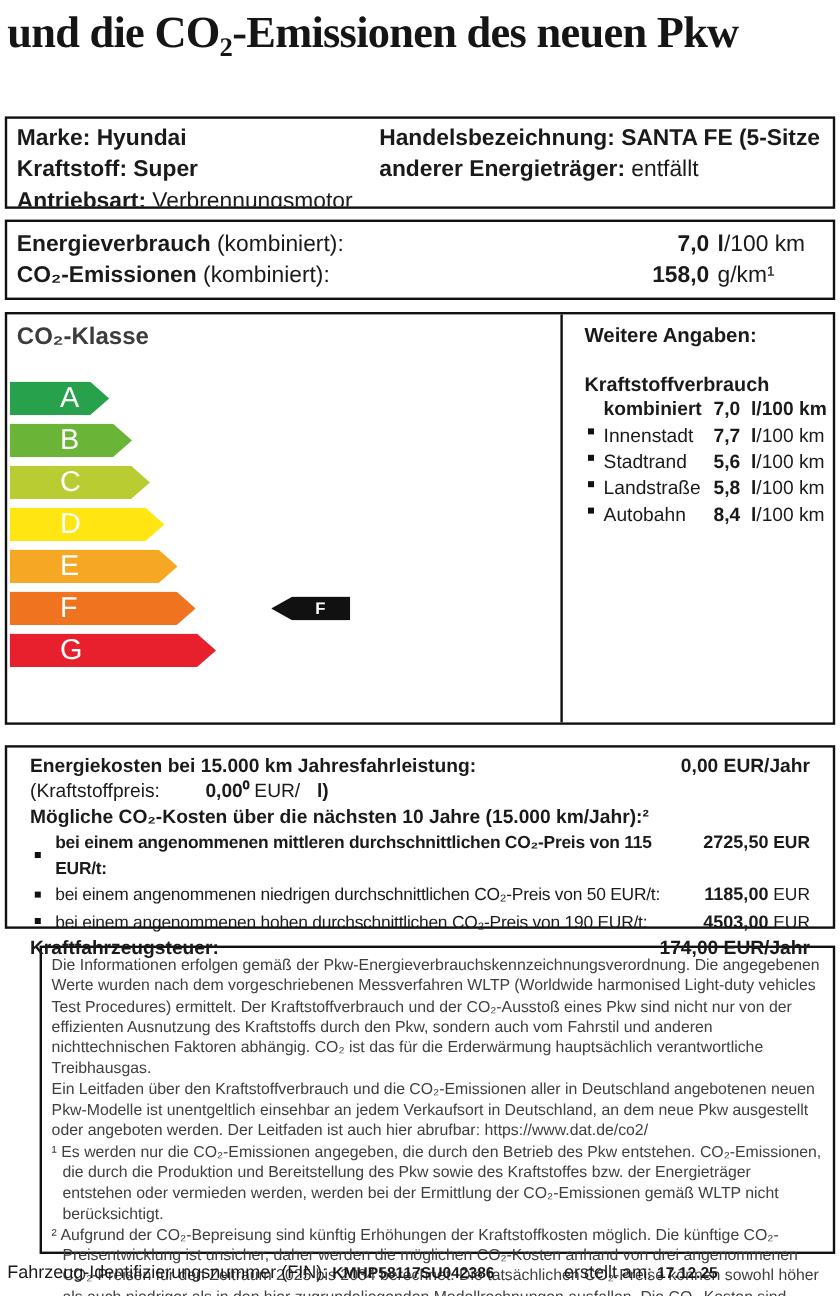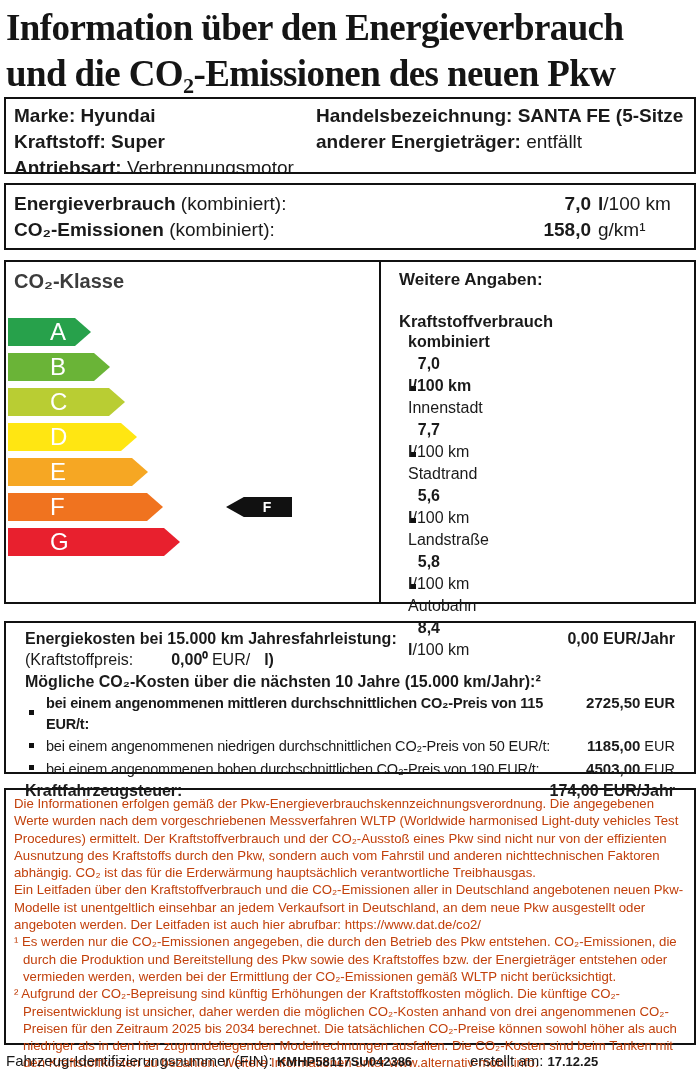--- a/index.html
+++ b/index.html
@@ -31,41 +31,41 @@
 
   
   .box2 { margin-top:9px; height:67px; padding:6px 8px; font-size:19px; line-height:26px; }
   .c-row { display:flex; align-items:baseline; }
   .c-left { flex:1; }
   .c-val { font-weight:bold; text-align:right; min-width:52px; }
   .c-unit { width:88px; margin-left:7px; }
 
   
   .box3 { margin-top:10px; height:344px; display:flex; }
-  .co2-left { width:373px; flex:none; padding:8px 0 8px 8px; position:relative; }
+  .co2-left { width:461px; flex:none; padding:8px 0 8px 8px; position:relative; }
   .co2-h { font-size:20px; font-weight:bold; color:#3c3c3c; }
   .co2-sub { font-size:19px; color:#3c3c3c; margin-top:2px; }
   .scale { margin-top:25px; margin-left:-6px; }
   .arrow-row { position:relative; height:28px; margin-bottom:7px; }
   .scale-arrow {
     height:28px; display:flex; align-items:center;
     clip-path:polygon(0 0, calc(100% - 16px) 0, 100% 50%, calc(100% - 16px) 100%, 0 100%);
   }
   .arrow-letter { color:#fff; font-size:24px; padding-left:42px; line-height:1; }
   .indicator {
     position:absolute; left:218px; top:4px; width:66px; height:20px;
     background:#111; color:#fff;
     clip-path:polygon(0 50%, 27% 0, 100% 0, 100% 100%, 27% 100%);
     display:flex; align-items:center; justify-content:center;
     font-size:14px; font-weight:bold; padding-left:16px;
   }
   .co2-right { flex:1; border-left:2px solid #111; padding:8px 6px 8px 18px; font-size:16px; }
   .wa-h { font-weight:bold; font-size:17px; }
   .wa-kv { font-weight:bold; font-size:16.5px; margin-top:22px; }
-  .wa-row { display:flex; align-items:baseline; line-height:22px;flex-direction:column; }
+  .wa-row { display:flex; align-items:baseline; line-height:22px; }
   .wa-bullet { width:16px; flex:none; position:relative; }
   .wa-row.bulleted .wa-bullet::before {
     content:""; position:absolute; left:3px; top:-11px; width:5px; height:5px; background:#111;
   }
   .wa-label { flex:1; }
   .wa-value { font-weight:bold; text-align:right; width:32px; flex:none; }
   .wa-unit { width:70px; flex:none; margin-left:9px; }
   .wa-bold { font-weight:bold; }
 
   
@@ -77,35 +77,34 @@
   .kp-mid { margin-left:4px; }
   .kp-unit { margin-left:14px; }
   .cost-row { display:flex; align-items:baseline; font-size:14.5px; }
   .bullet-sq { width:5px; height:5px; background:#111; flex:none; margin:0 12px 3px 4px; align-self:center; }
   .cost-text { flex:1; letter-spacing:-0.2px; }
   .cost-valgrp { white-space:nowrap; }
   .cost-valgrp b { font-size:15px; }
   .cost-bold .cost-text, .cost-bold .cost-valgrp { font-weight:bold; }
 
   
-  .box5 { margin-top:14px; height:257px; padding:5px 8px 0 8px; font-size:13.2px; line-height:17.3px; color:#c2410c; }
+  .box5 { margin-top:14px; height:257px; padding:5px 8px 0 8px; font-size:13.2px; line-height:17.3px; color:#404040;margin-left:29px; }
   .fp-foot { padding-left:9px; text-indent:-9px; }
 
   
   .footer { position:relative; margin-top:7px; font-size:15px; padding:0 2px; }
   .f-right { position:absolute; left:466px; top:0; }
   .footer b { font-size:13px; }
 </style>
 </head>
 <body>
 
 <div class="page">
 
   <div class="title">
-    <div>Information über den Energieverbrauch</div>
     <div>und die CO₂-Emissionen des neuen Pkw</div>
   </div>
 
   <div class="box box1">
     <div class="b1row">
       <div class="b1col1">
         <span class="lbl">Marke:</span>
         <span class="lbl">Hyundai</span>
       </div>
       <div class="b1col2">

